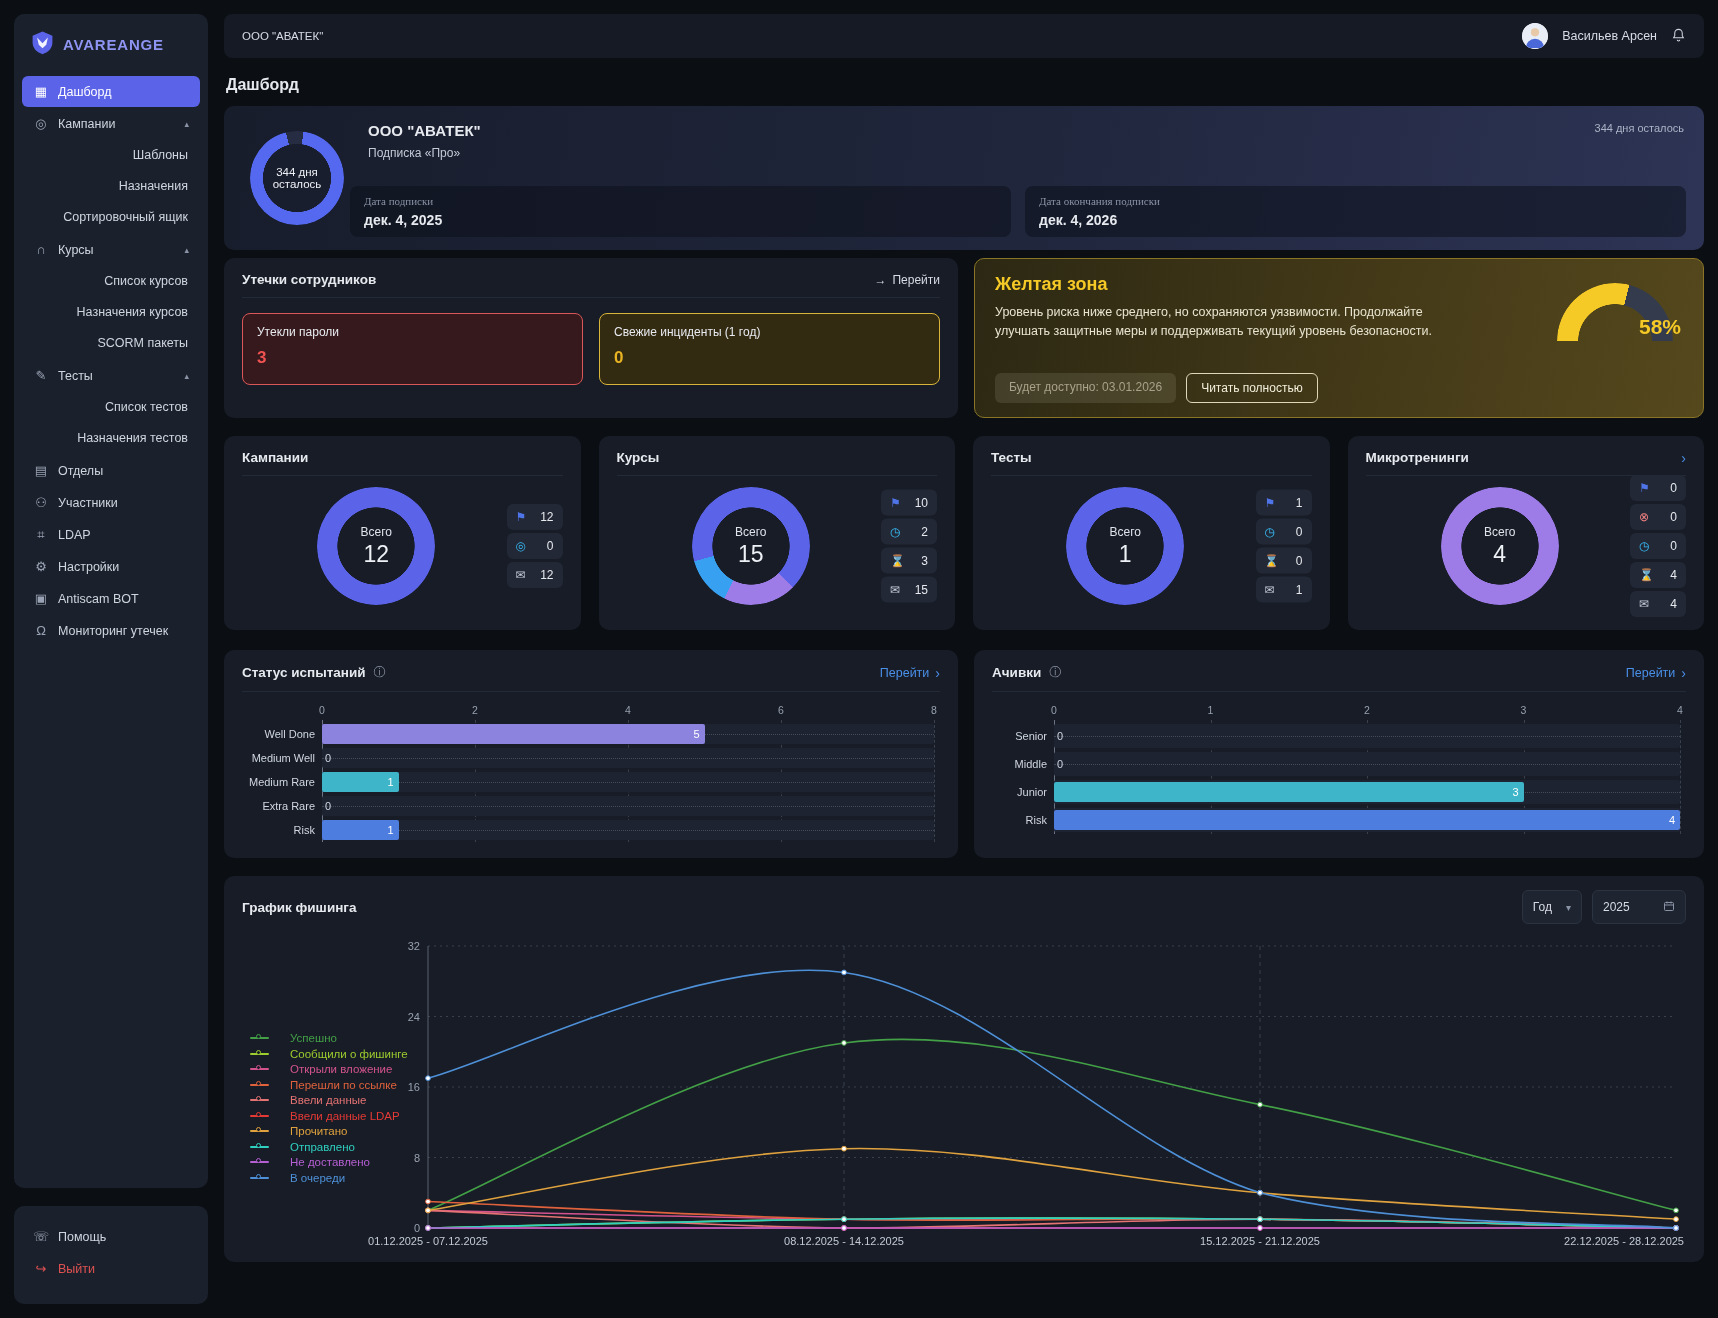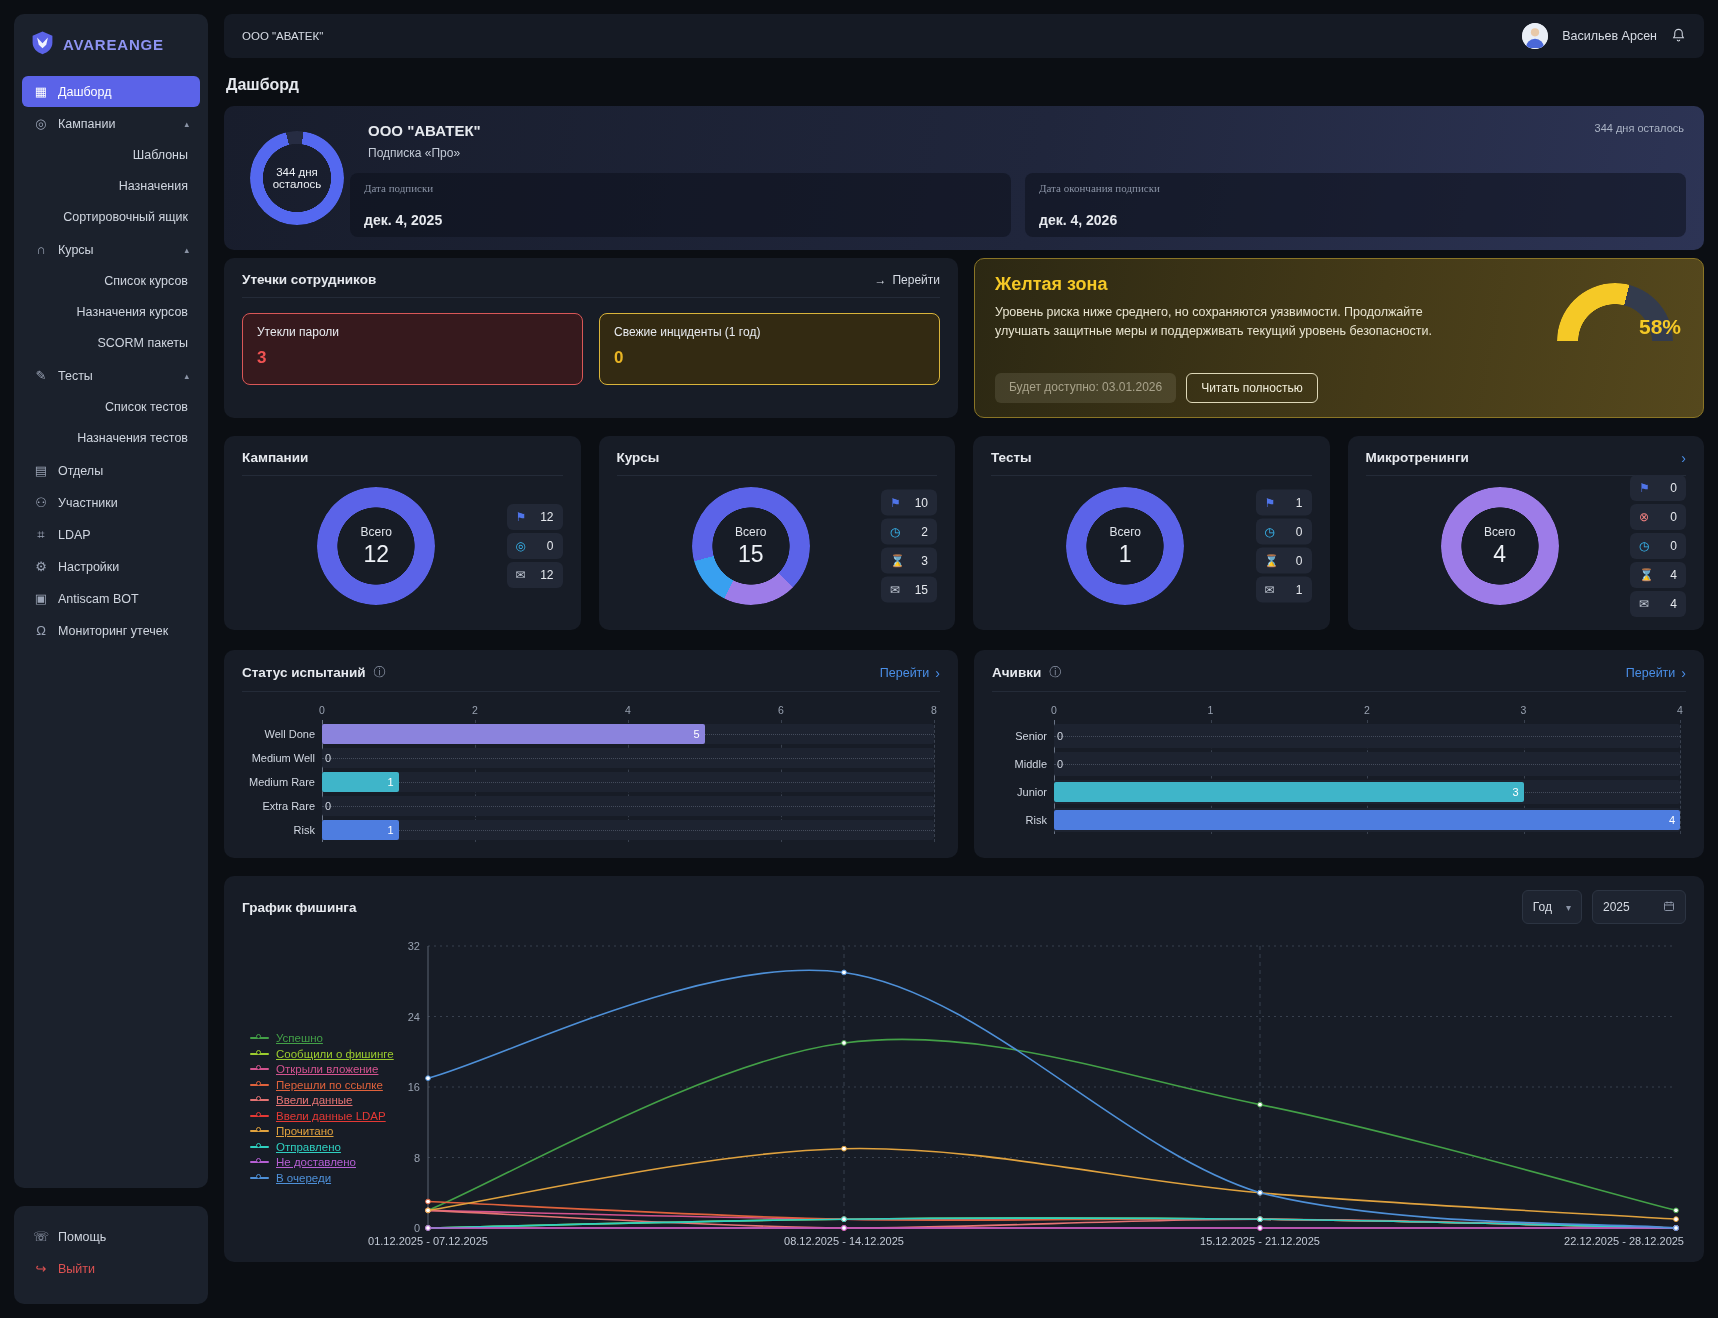--- a/index.html
+++ b/index.html
@@ -42,21 +42,21 @@
           -webkit-mask:radial-gradient(closest-side,transparent 72%,#000 73%);
           mask:radial-gradient(closest-side,transparent 72%,#000 73%); }
   .ring-label { position:absolute; left:26px; top:25px; width:94px; height:94px; display:flex;
                 flex-direction:column; align-items:center; justify-content:center; font-size:11.5px; color:#eef1f6; }
   .sub-org { margin-left:126px; font-size:15px; font-weight:bold; margin-top:2px; }
   .sub-plan { margin-left:126px; font-size:12px; color:#c3cad6; margin-top:7px; }
   .sub-days { position:absolute; top:16px; right:20px; font-size:11px; color:#aab3c5; }
   .sub-dates { position:absolute; left:126px; right:18px; bottom:13px; display:flex; gap:14px; }
   .date-box { flex:1; background:rgba(12,16,27,.55); border-radius:8px; padding:9px 14px; }
   .date-label { font-size:11px; color:#8a93a5;font-family:Liberation Serif, serif; }
-  .date-value { font-size:14px; font-weight:bold; margin-top:18px; }
+  .date-value { font-size:14px; font-weight:bold; margin-top:5px; }
 
   .grid2 { display:grid; grid-template-columns:734px 1fr; gap:16px; }
   .mt8 { margin-top:8px; } .mt20 { margin-top:20px; }
 
   .card { background:#171c26; border-radius:10px; padding:14px 18px; }
   .card-head { display:flex; align-items:center; font-size:13.5px; font-weight:bold; }
   .card-divider { height:1px; background:#242b38; margin-top:10px; }
   .head-link { margin-left:auto; display:flex; align-items:center; gap:6px; font-size:12px;
                font-weight:normal; color:#d6dbe4; cursor:pointer; }
   .head-link.blue { color:#4a8fe8; font-size:12.5px; }
@@ -133,21 +133,21 @@
   .phish-title { font-size:13.5px; font-weight:bold; }
   .phish-controls { margin-left:auto; display:flex; gap:10px; }
   .ctl { height:28px; background:#1e2430; border:1px solid #2c3442; border-radius:6px; display:flex;
          align-items:center; padding:16px 10px; font-size:12px; color:#d6dbe4; cursor:pointer; }
   .ctl .cc { margin-left:14px; color:#8a93a5; font-size:10px; }
   .phish-body { position:relative; height:322px; margin-top:4px; }
   .ylab { position:absolute; width:44px; text-align:right; font-size:11px; color:#98a1b0;
           transform:translateY(-50%); }
   .xlab { position:absolute; font-size:11px; color:#c3cad6; white-space:nowrap; }
   .legend { position:absolute; left:8px; top:104px; display:flex; flex-direction:column; gap:3.5px; }
-  .lg-item { display:flex; align-items:center; gap:7px; font-size:11.5px; cursor:pointer;text-decoration:underline; }
+  .lg-item { display:flex; align-items:center; gap:21px; font-size:11.5px; cursor:pointer; }
   .lg-mark { position:relative; width:19px; height:8px; }
   .lg-line { position:absolute; left:0; right:0; top:3px; height:2px; border-radius:1px; }
   .lg-dot { position:absolute; left:6px; top:0; width:5px; height:5px; border-radius:50%;
             border:1.6px solid; background:#171c26; }
 </style>
 </head>
 <body>
 
 <div class="app">
 

